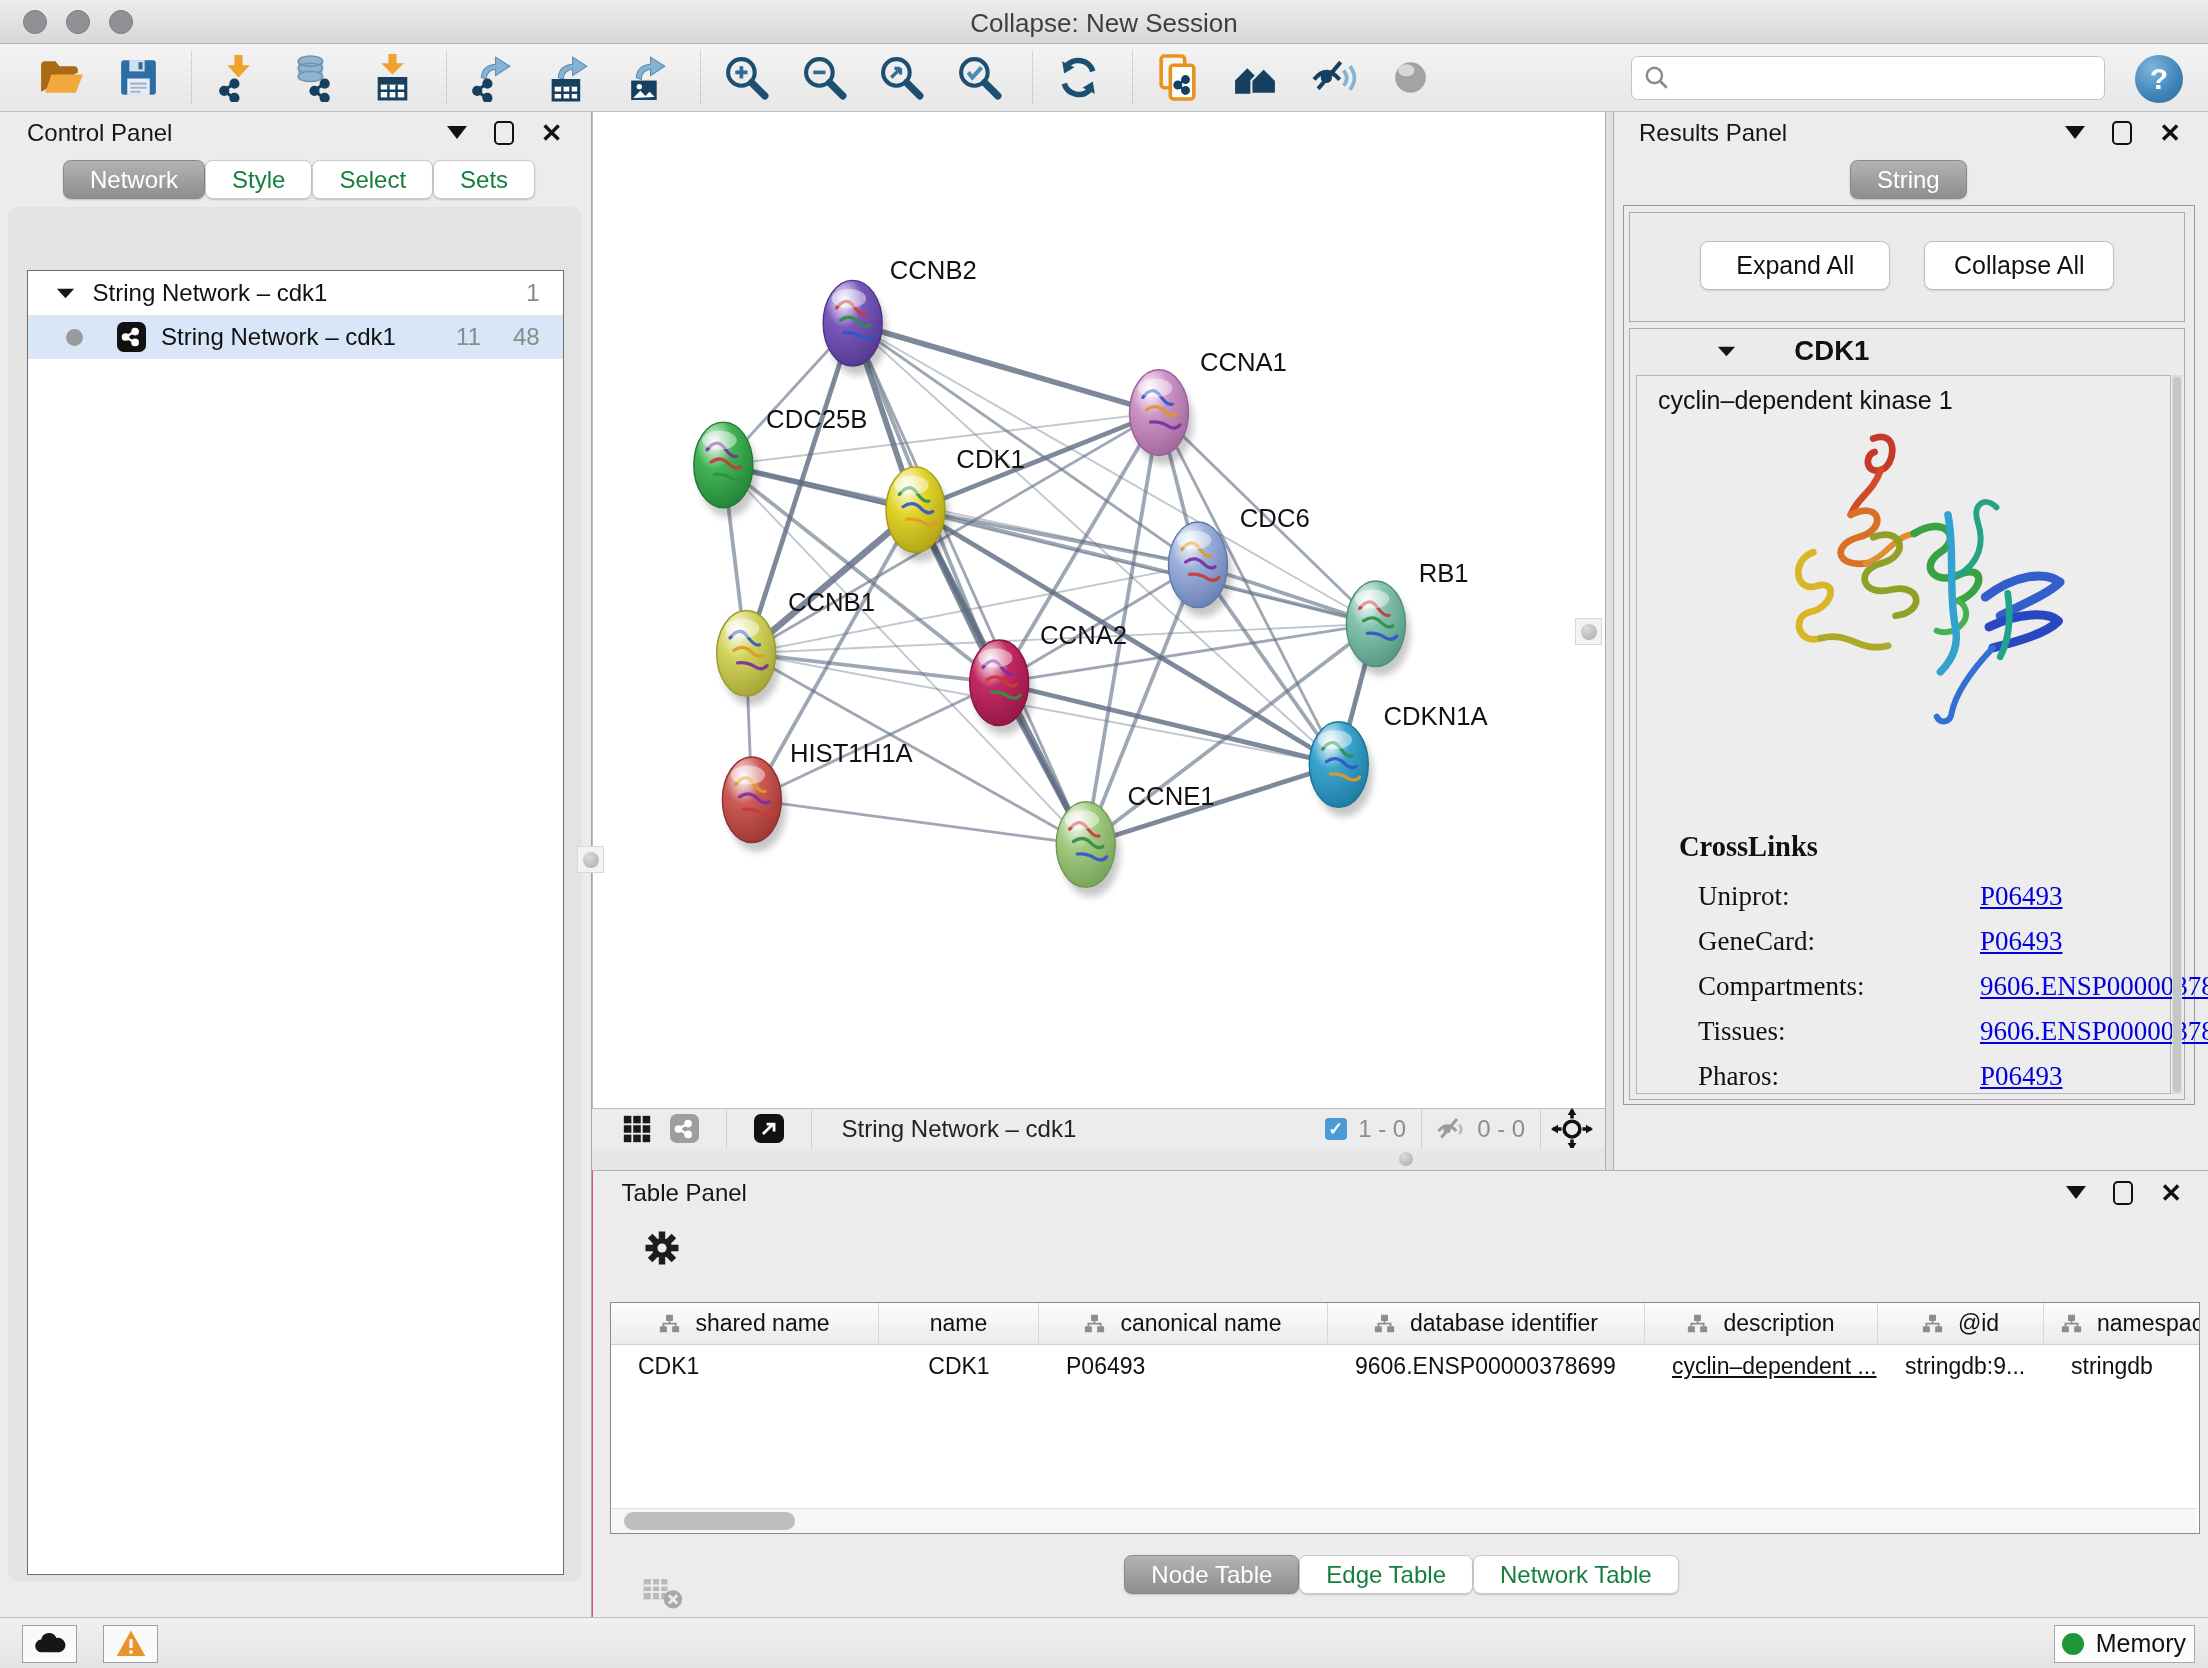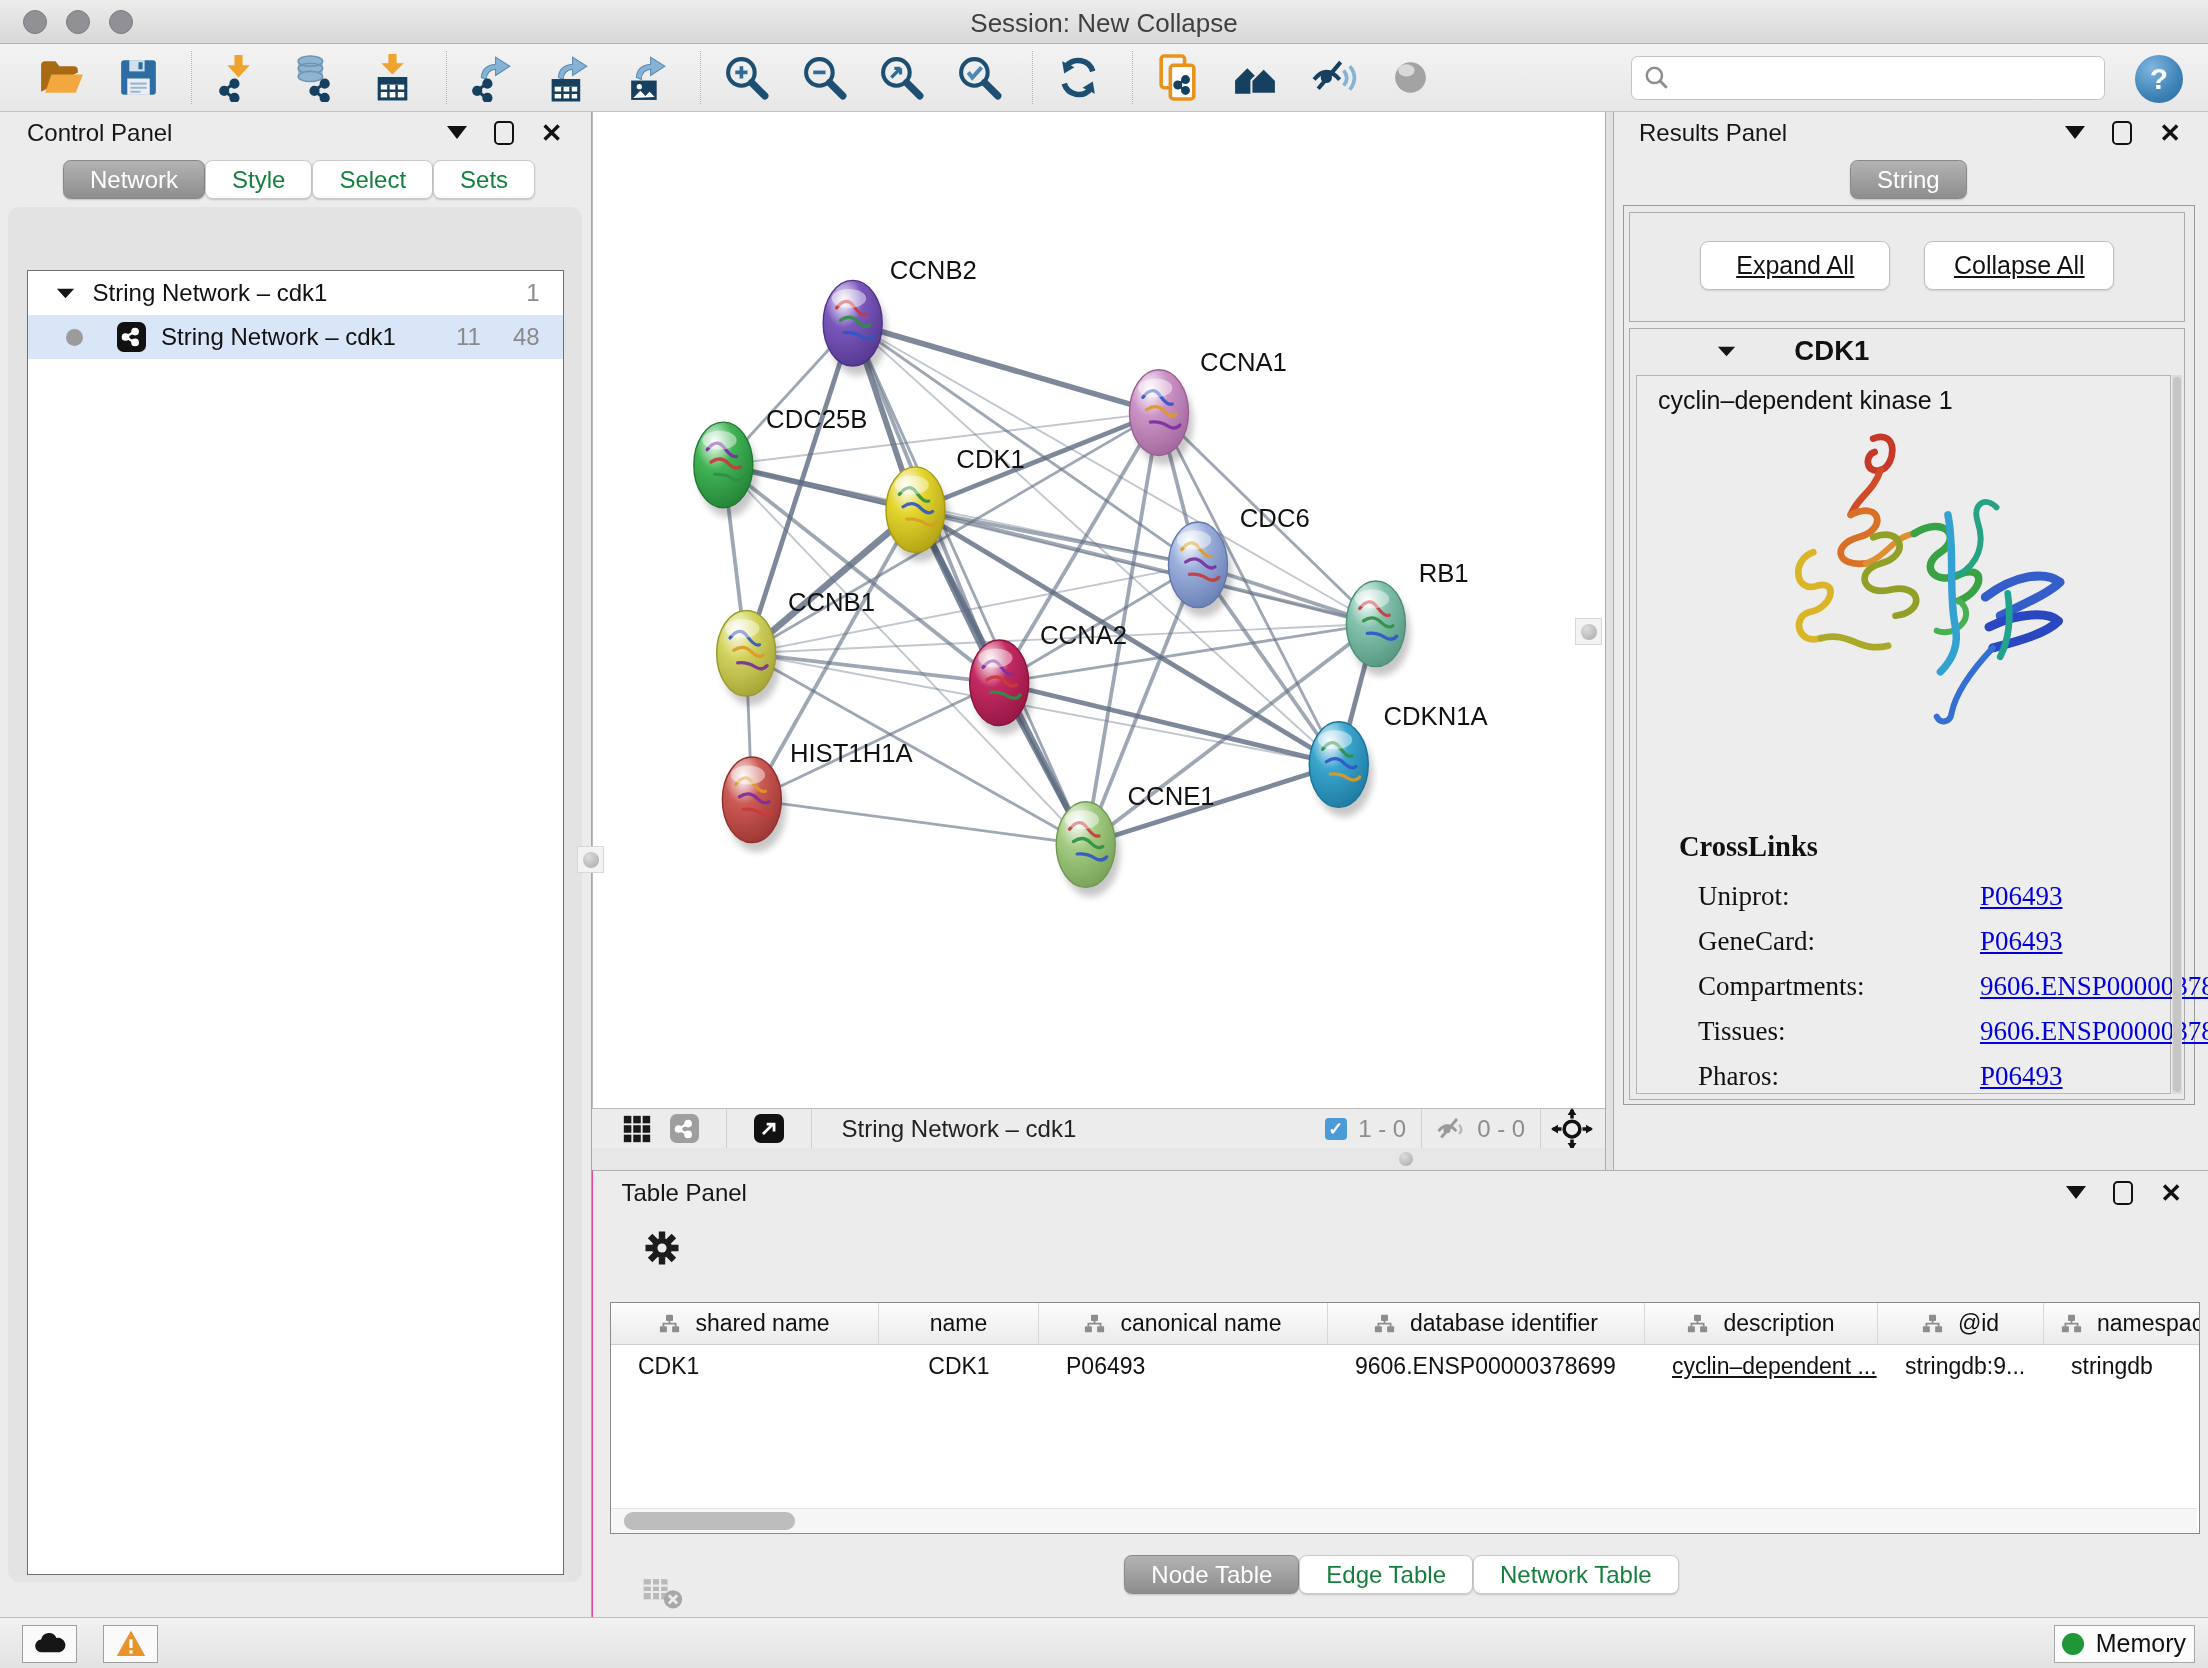--- a/index.html
+++ b/index.html
@@ -86,21 +86,21 @@
   
   #v-split { position:absolute; left:1605px; top:112px; width:8.6px; height:1058px; background:#e2e2e2;
     border-left:1.9px solid #ababab; border-right:1.9px solid #ababab; }
 
   
   #results-panel { position:absolute; left:1614px; top:112px; width:594px; height:1058px; background:#ececec; }
   #results-panel .phead { padding:3.8px 27px 0 25px; }
   #rp-tab { position:absolute; left:236px; top:48px; }
   #rp-box { position:absolute; left:8.6px; top:93px; width:572px; height:900px;
     border:1.9px solid #9a9a9a; background:#ebebeb; }
-  #rp-btnbox { position:absolute; left:5.7px; top:5.7px; width:556px; height:110px; border:1px solid #ababab;text-decoration:underline; }
+  #rp-btnbox { position:absolute; left:5.7px; top:5.7px; width:556px; height:110px; border:1px solid #ababab; }
   #rp-buttons { display:flex; gap:34px; justify-content:center; margin-top:28.5px; }
   .rp-btn { width:190px; height:49px; background:#fff; border:1px solid #bdbdbd; border-radius:8.6px;
     font-size:25px; display:flex; align-items:center; justify-content:center; box-shadow:0 1px 1.9px rgba(0,0,0,.12); }
   #rp-protbox { position:absolute; left:5.7px; top:122px; width:556px; height:772px; border:1px solid #ababab; }
   #rp-prothead { display:flex; align-items:center; height:44px; }
   #rp-protname { font-size:27.6px; font-weight:bold; margin-left:55px; }
   #rp-inner { position:absolute; left:5.7px; top:46px; width:535px; height:719px; background:#ededed;
     border:1px solid #b5b5b5; }
   #rp-desc { font-size:25px; margin:9.5px 0 0 21px; }
   #ribbon { position:absolute; left:124px; top:46px; }
@@ -148,21 +148,21 @@
 <body>
 
 <div id="app">
 
   <div class="titlebar">
     <div class="tlights">
       <span class="tlight"></span>
       <span class="tlight"></span>
       <span class="tlight"></span>
     </div>
-    <div class="title-text">Session: New Collapse</div>
+    <div class="title-text">Collapse: New Session</div>
   </div>
 
   <div class="toolbar">
     <svg class="ticon" viewBox="0 0 48 48">
       <path d="M5 38V12q0-4 4-4h10l4 5h14q4 0 4 4v2" fill="#a96a14"></path>
       <path d="M9 39l6-18h31l-7 18z" fill="#f2a83e"></path>
       </svg>
     <svg class="ticon" viewBox="0 0 48 48">
       <rect x="7" y="7" width="34" height="34" rx="3" fill="#2d6da3"></rect>
       <rect x="15" y="7" width="15" height="11" fill="#cfe0ef"></rect>

